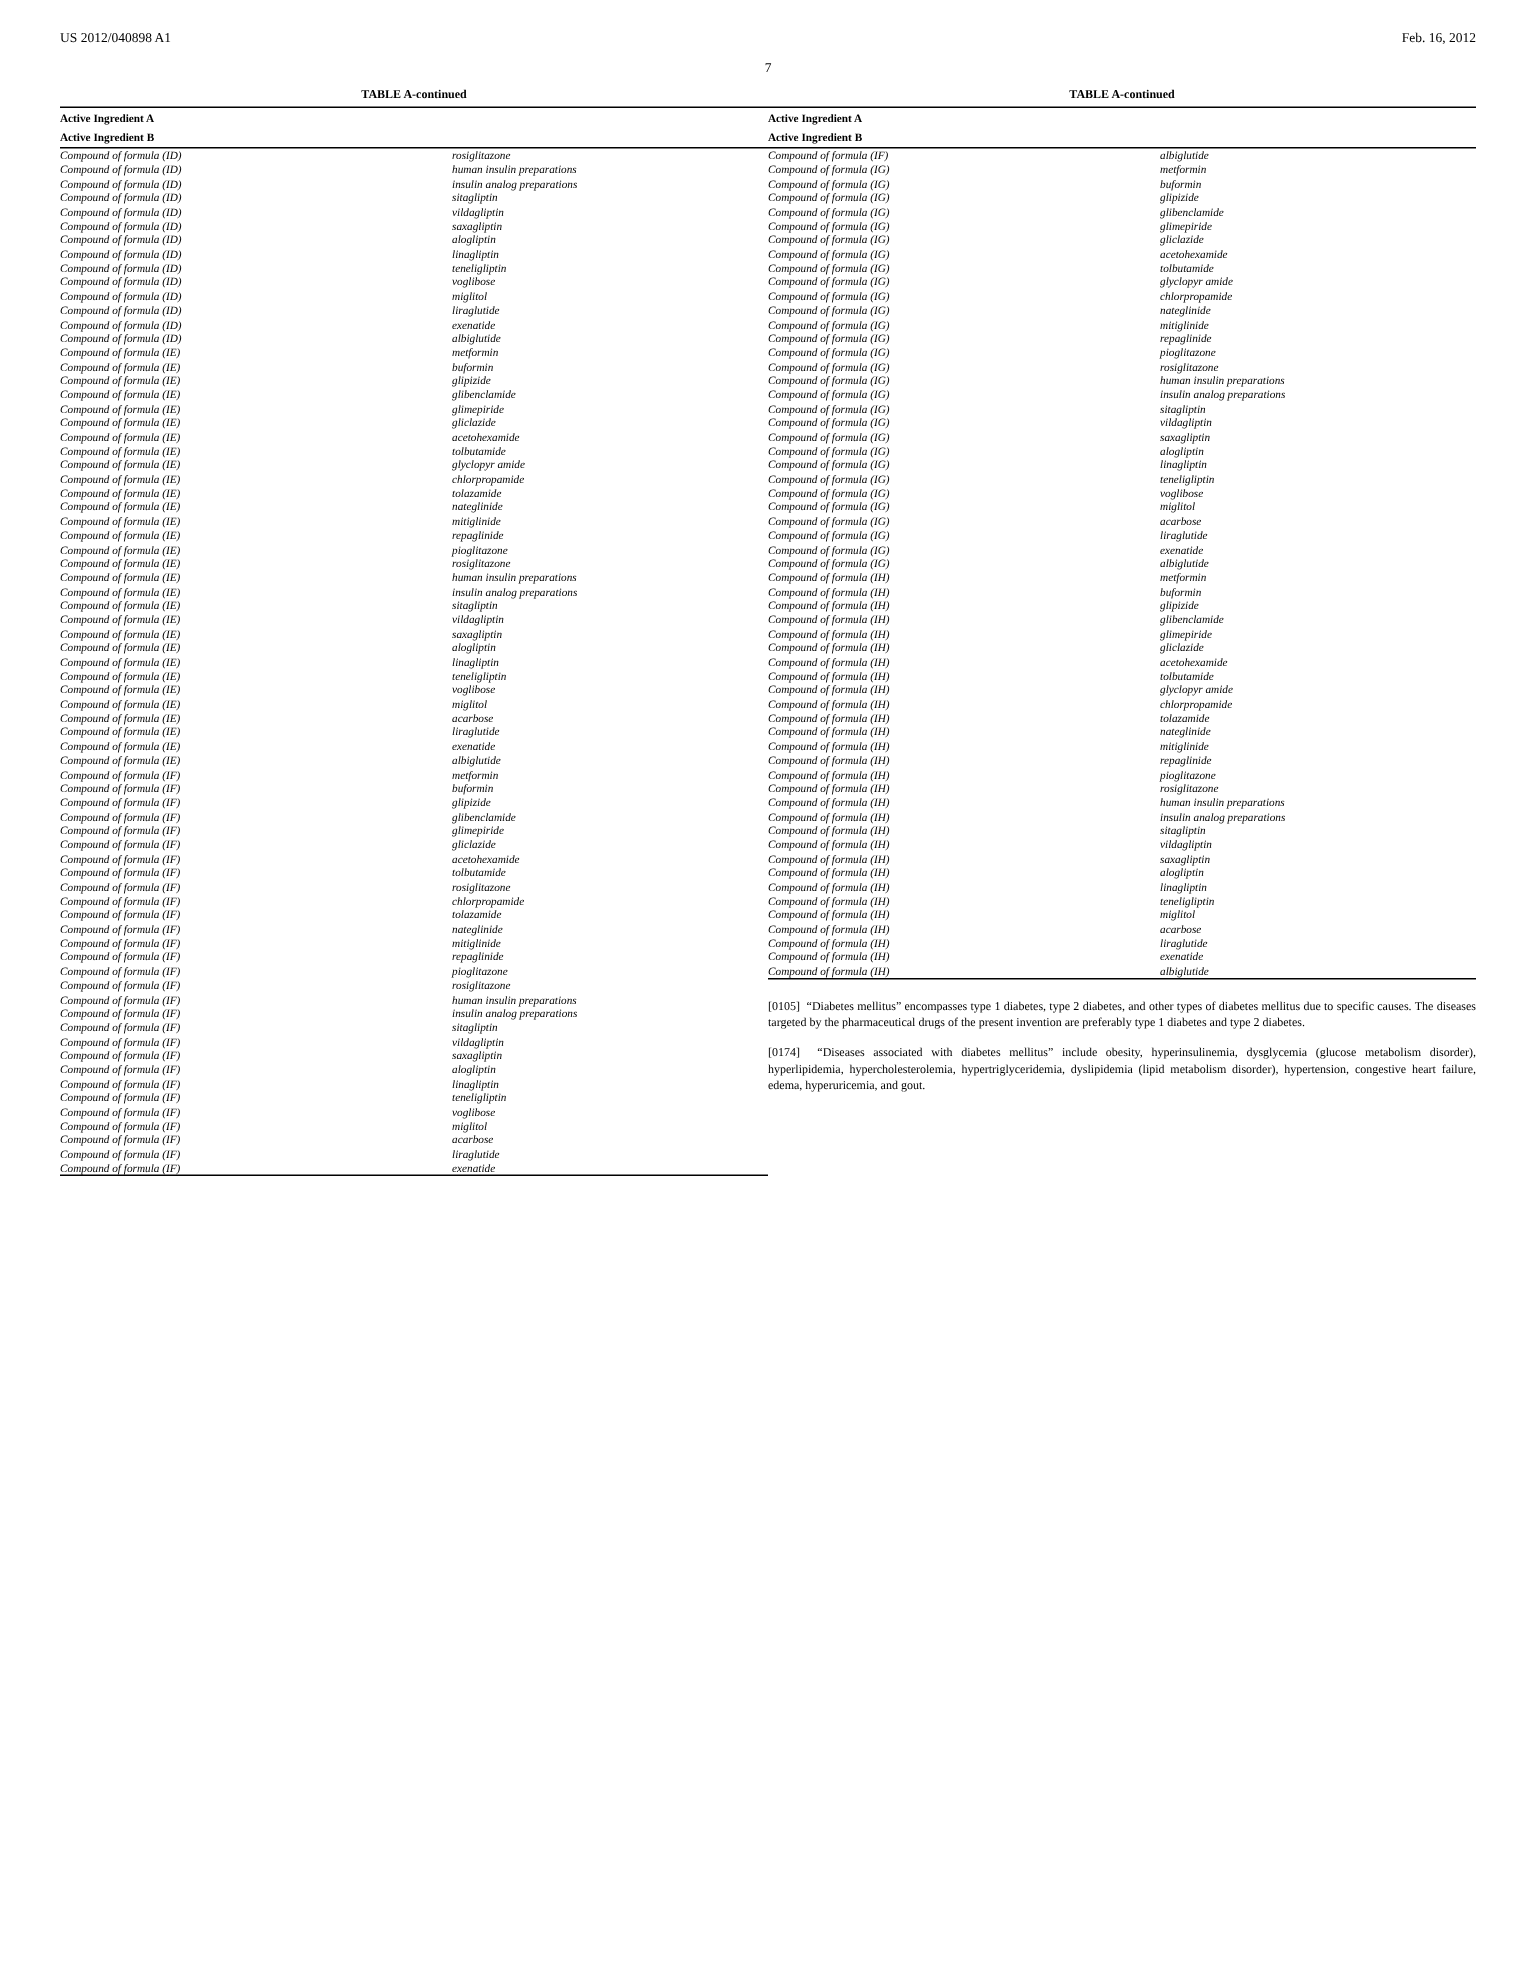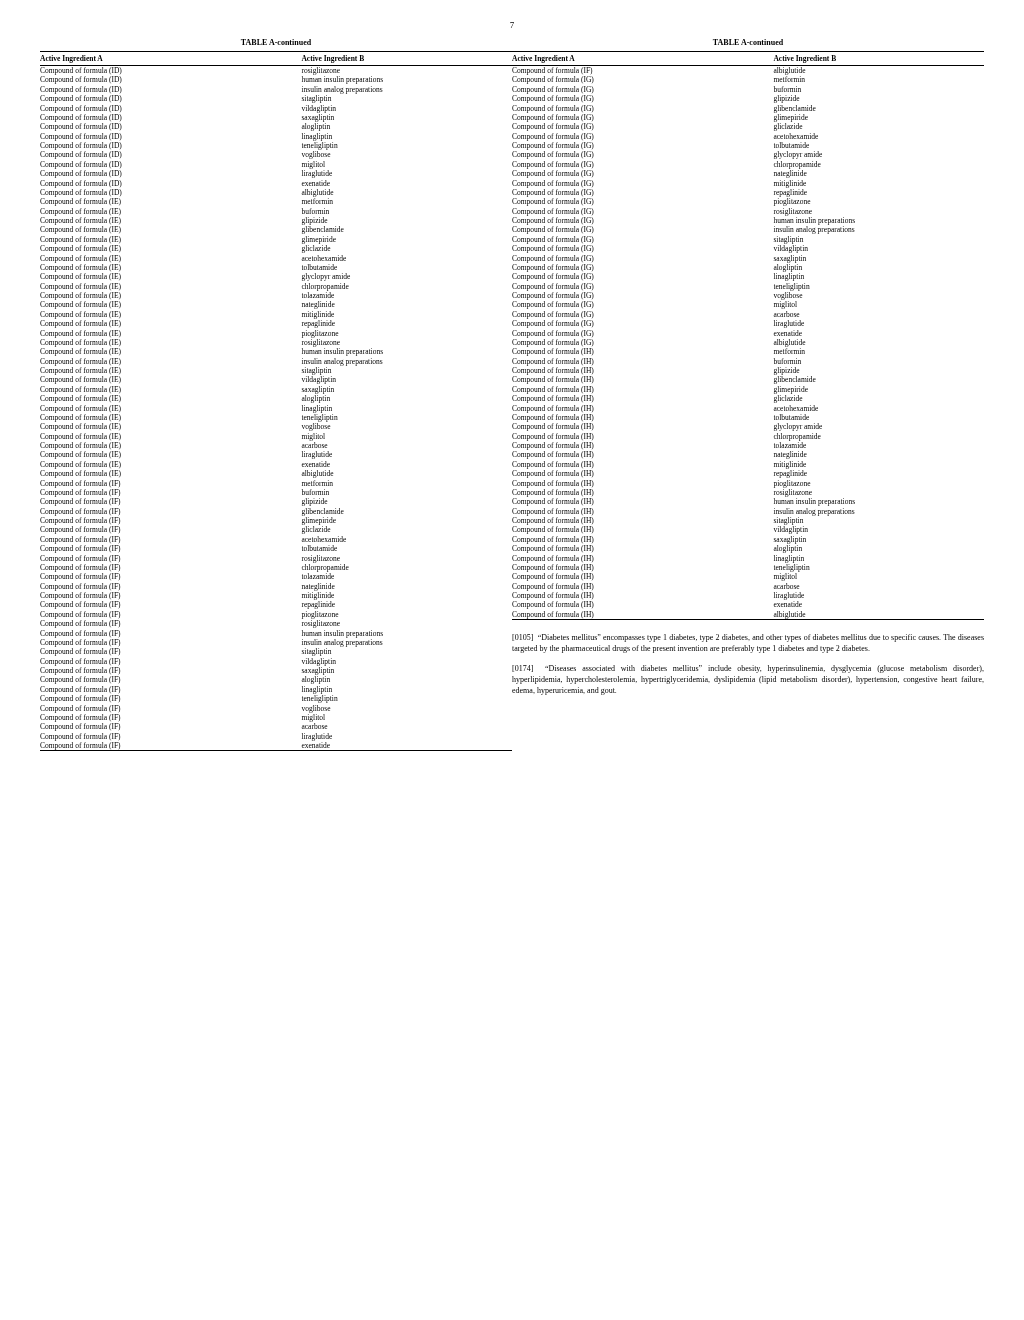--- a/index.html
+++ b/index.html
@@ -40,33 +40,35 @@
     }
     .table-wrapper {
       width: 100%;
     }
     .table-header-row {
       display: flex;
       border-top: 1.5px solid #000;
       border-bottom: 1px solid #000;
       padding: 2px 0;
       gap: 4px;
+      flex-direction: column;
     }
     .col-a {
       width: 55%;
       font-weight: bold;
       font-size: 7.5px;
     }
     .col-b {
       width: 45%;
       font-weight: bold;
       font-size: 7.5px;
     }
     .table-body {
       border-bottom: 1.5px solid #000;
+      font-style: italic;
     }
     .table-row {
       display: flex;
       gap: 4px;
       line-height: 1.25;
     }
     .table-row .col-a {
       font-weight: normal;
     }
     .table-row .col-b {
@@ -82,20 +84,24 @@
       text-align: justify;
     }
     .para-label {
       font-weight: normal;
     }
   </style>
 </head>
 <body>
 
 <div>
+  <div class="header">
+    <span>US 2012/040898 A1</span>
+    <span>Feb. 16, 2012</span>
+  </div>
   <div class="page-num">7</div>
 
   <div class="two-col">
 
     <div class="col">
       <div class="table-title">TABLE A-continued</div>
       <div class="table-wrapper">
         <div class="table-header-row">
           <div class="col-a">Active Ingredient A</div>
           <div class="col-b">Active Ingredient B</div>

